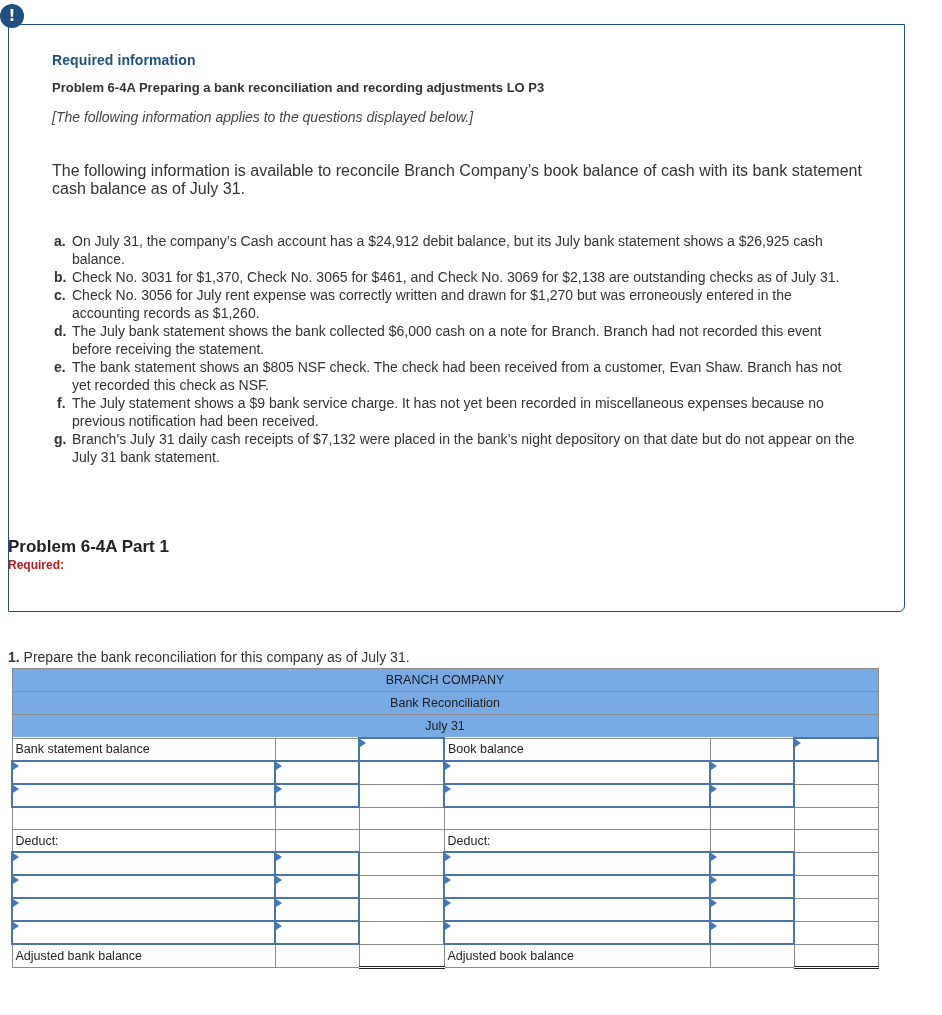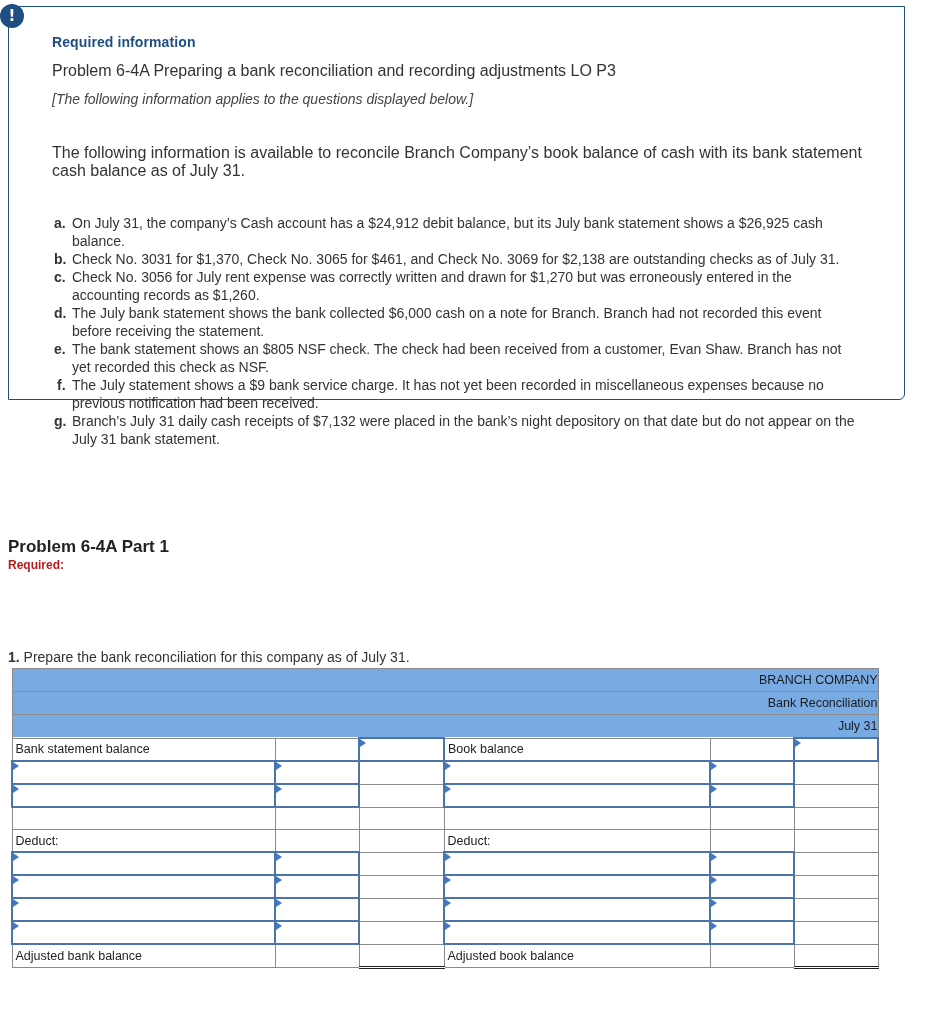--- a/index.html
+++ b/index.html
@@ -7,44 +7,44 @@
     width: 942px; height: 1015px; position: relative; overflow: hidden;
     font-family: "Liberation Sans", sans-serif; color: #333333;
   }
   .alert-badge {
     position: absolute; left: 0; top: 4px; width: 24px; height: 24px; border-radius: 50%;
     background: #1f4e82; color: #ffffff; font-weight: bold; font-size: 15px;
     display: flex; align-items: center; justify-content: center; z-index: 2;
     font-family: "DejaVu Sans", sans-serif;
   }
   .info-box {
-    position: absolute; left: 8px; top: 6px; width: 897px; height: 394px;
+    position: absolute; left: 8px; top: 24px; width: 897px; height: 588px;
     border: 1.5px solid #1f4e82; border-radius: 0 0 6px 0; box-sizing: border-box;
     border-left-width: 1.5px;
   }
   .info-inner { position: absolute; left: 43px; top: 0; right: 40px; }
   .req-info { position: absolute; top: 27px; font-size: 14px; font-weight: bold; color: #1f4e82; letter-spacing: 0.1px; }
-  .problem-title { position: absolute; top: 55px; font-size: 16px; font-weight: normal; color: #333; white-space: nowrap; }
+  .problem-title { position: absolute; top: 55px; font-size: 13px; font-weight: bold; color: #333; white-space: nowrap; }
   .applies { position: absolute; top: 84px; font-size: 14px; font-style: italic; color: #444; white-space: nowrap; }
   .intro { position: absolute; top: 137px; width: 810px; font-size: 16px; line-height: 17.5px; color: #333; }
   .facts { position: absolute; top: 207px; left: 0; width: 810px; font-size: 14px; line-height: 18px; color: #333; }
   .fact { position: relative; padding-left: 20px; }
   .fact .letter { position: absolute; left: 2px; top: 0; font-weight: bold; }
   .fact.f .letter { left: 5px; }
   .part-title { position: absolute; left: 8px; top: 537px; font-size: 17px; font-weight: bold; color: #222; }
   .required { position: absolute; left: 8px; top: 558px; font-size: 12px; font-weight: bold; color: #b91c1c; }
   .instruction { position: absolute; left: 8px; top: 625px; font-size: 14px; color: #333; margin-top: 24px; }
   .instruction b { font-weight: bold; }
 
   table.recon {
     position: absolute; left: 11px; top: 668px; border-collapse: collapse; table-layout: fixed;
     font-family: "Liberation Sans", sans-serif; font-size: 12.5px; color: #222;
   }
   table.recon td { border: 1px solid #8a8a8a; height: 21px; padding: 0; position: relative; vertical-align: middle; }
-  table.recon tr.hdr td { background: #78aae3; text-align: right; height: 22px; font-size: 12.5px; color: #1a1a1a; }
+  table.recon tr.hdr td { background: #78aae3; text-align: center; height: 22px; font-size: 12.5px; color: #1a1a1a; }
   td.lbl { padding-left: 3px !important; }
   td.inp { border: 2px solid #4b74a8 !important; }
   td.inp::before {
     content: ""; position: absolute; left: 0; top: 0; width: 0; height: 0;
     border-top: 4px solid transparent; border-bottom: 4px solid transparent; border-left: 6px solid #3f78c8;
   }
   td.dbl { border-bottom: 3px double #222 !important; }
   td.topblack { border-top: 1.5px solid #222 !important; }
 </style>
 </head>

